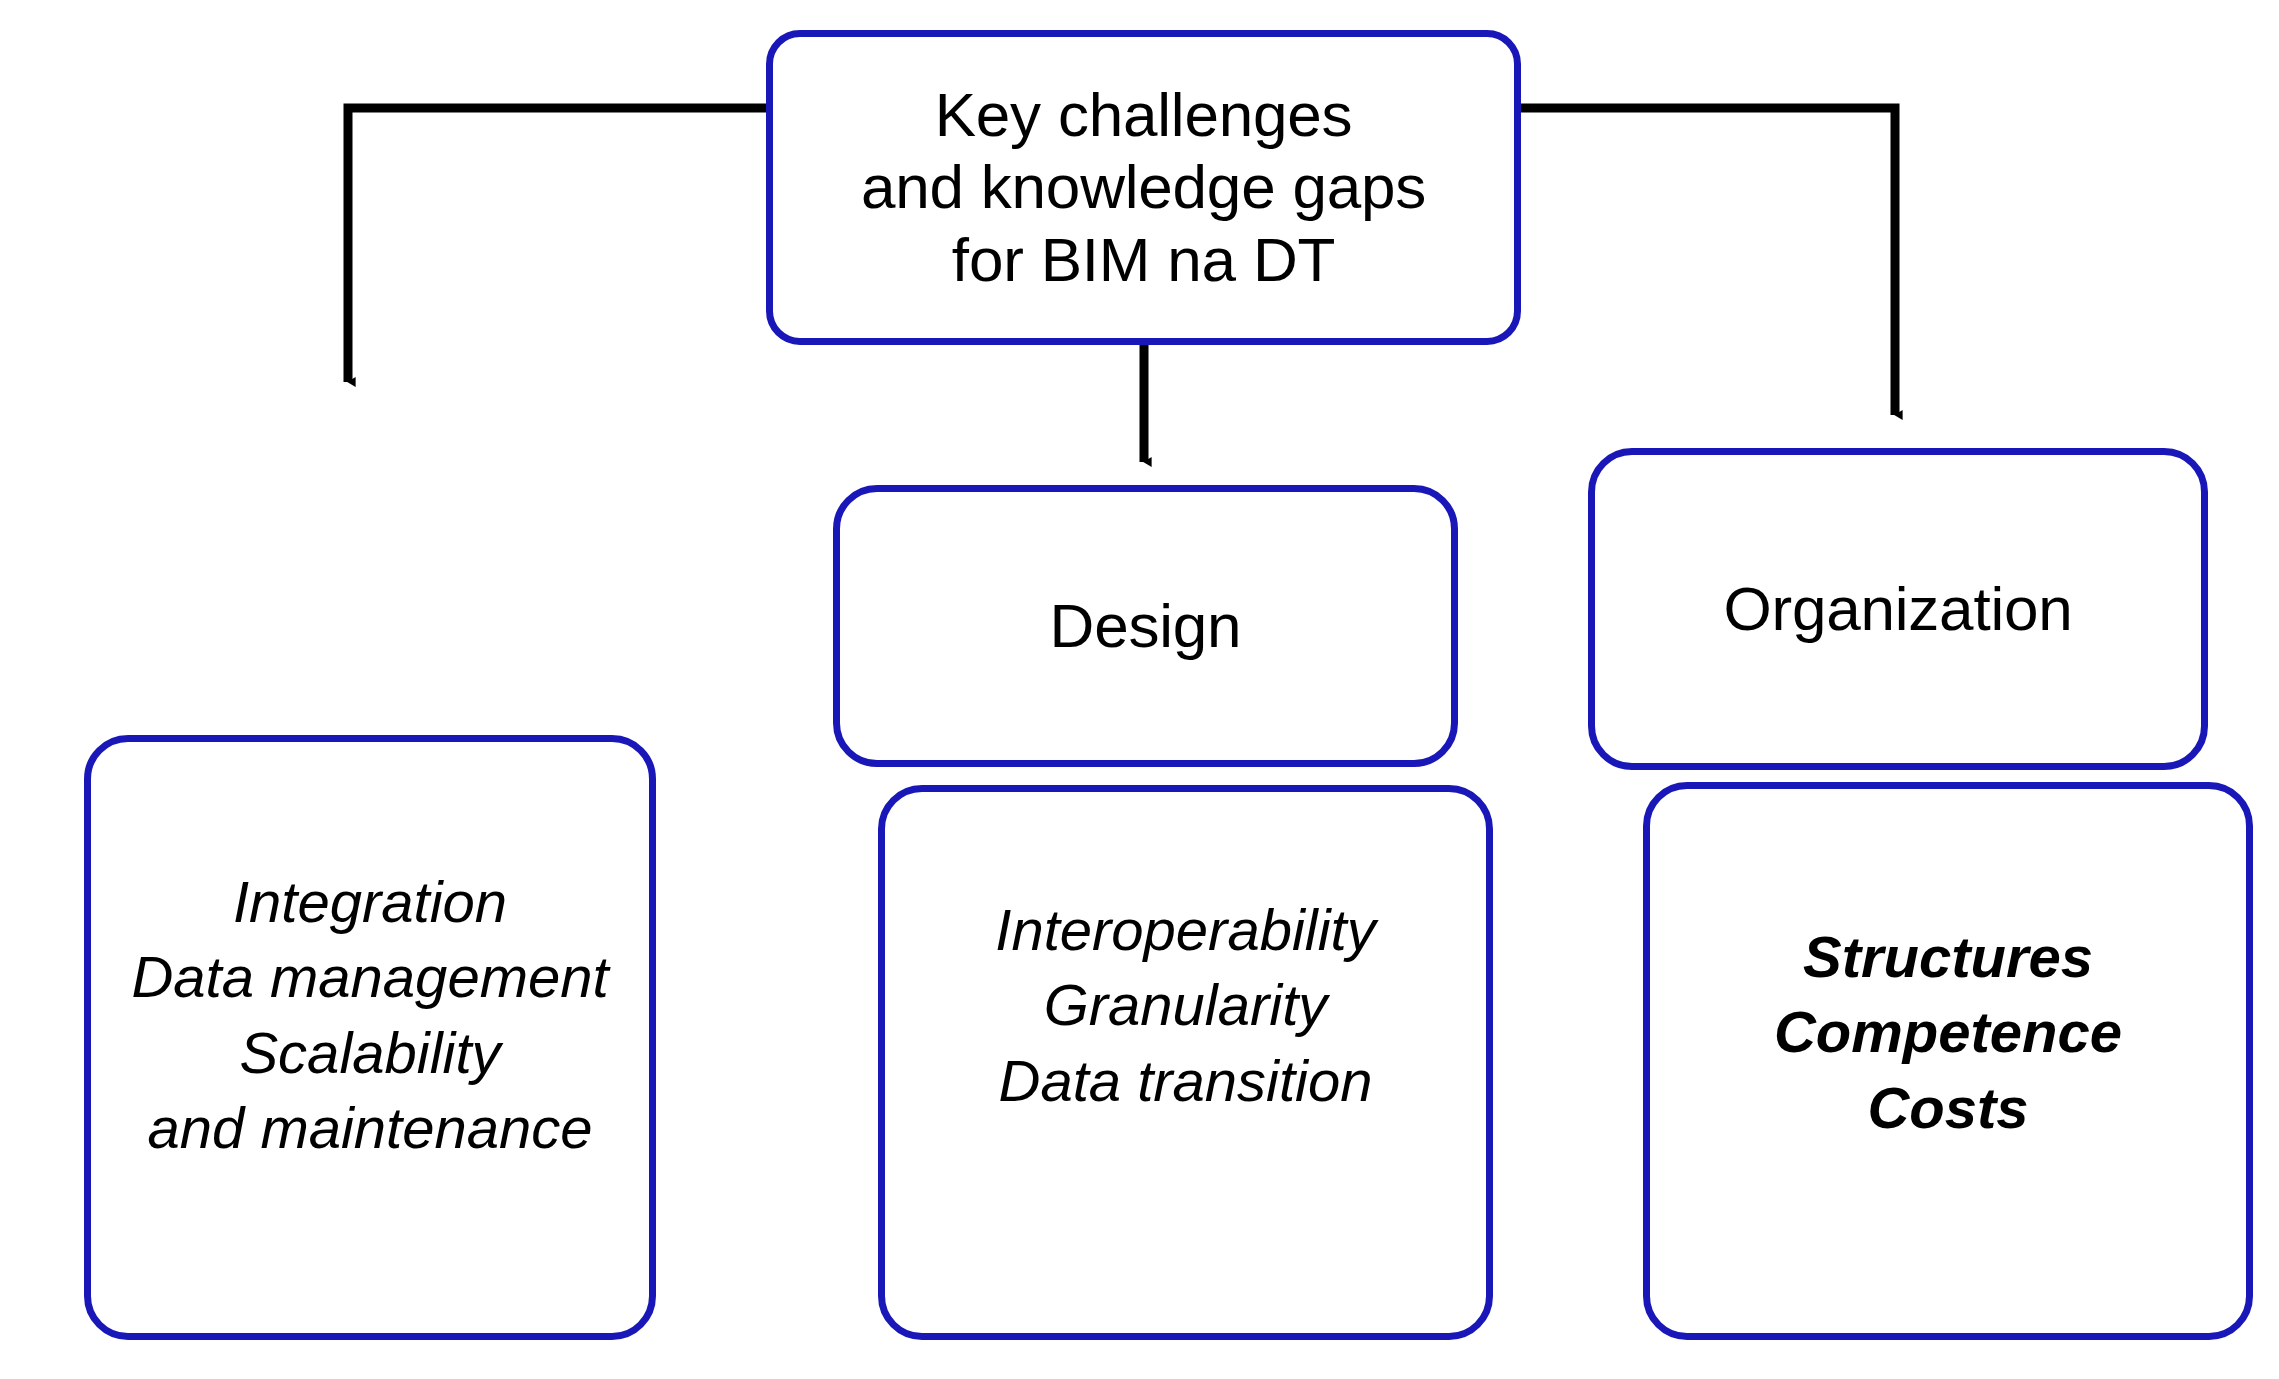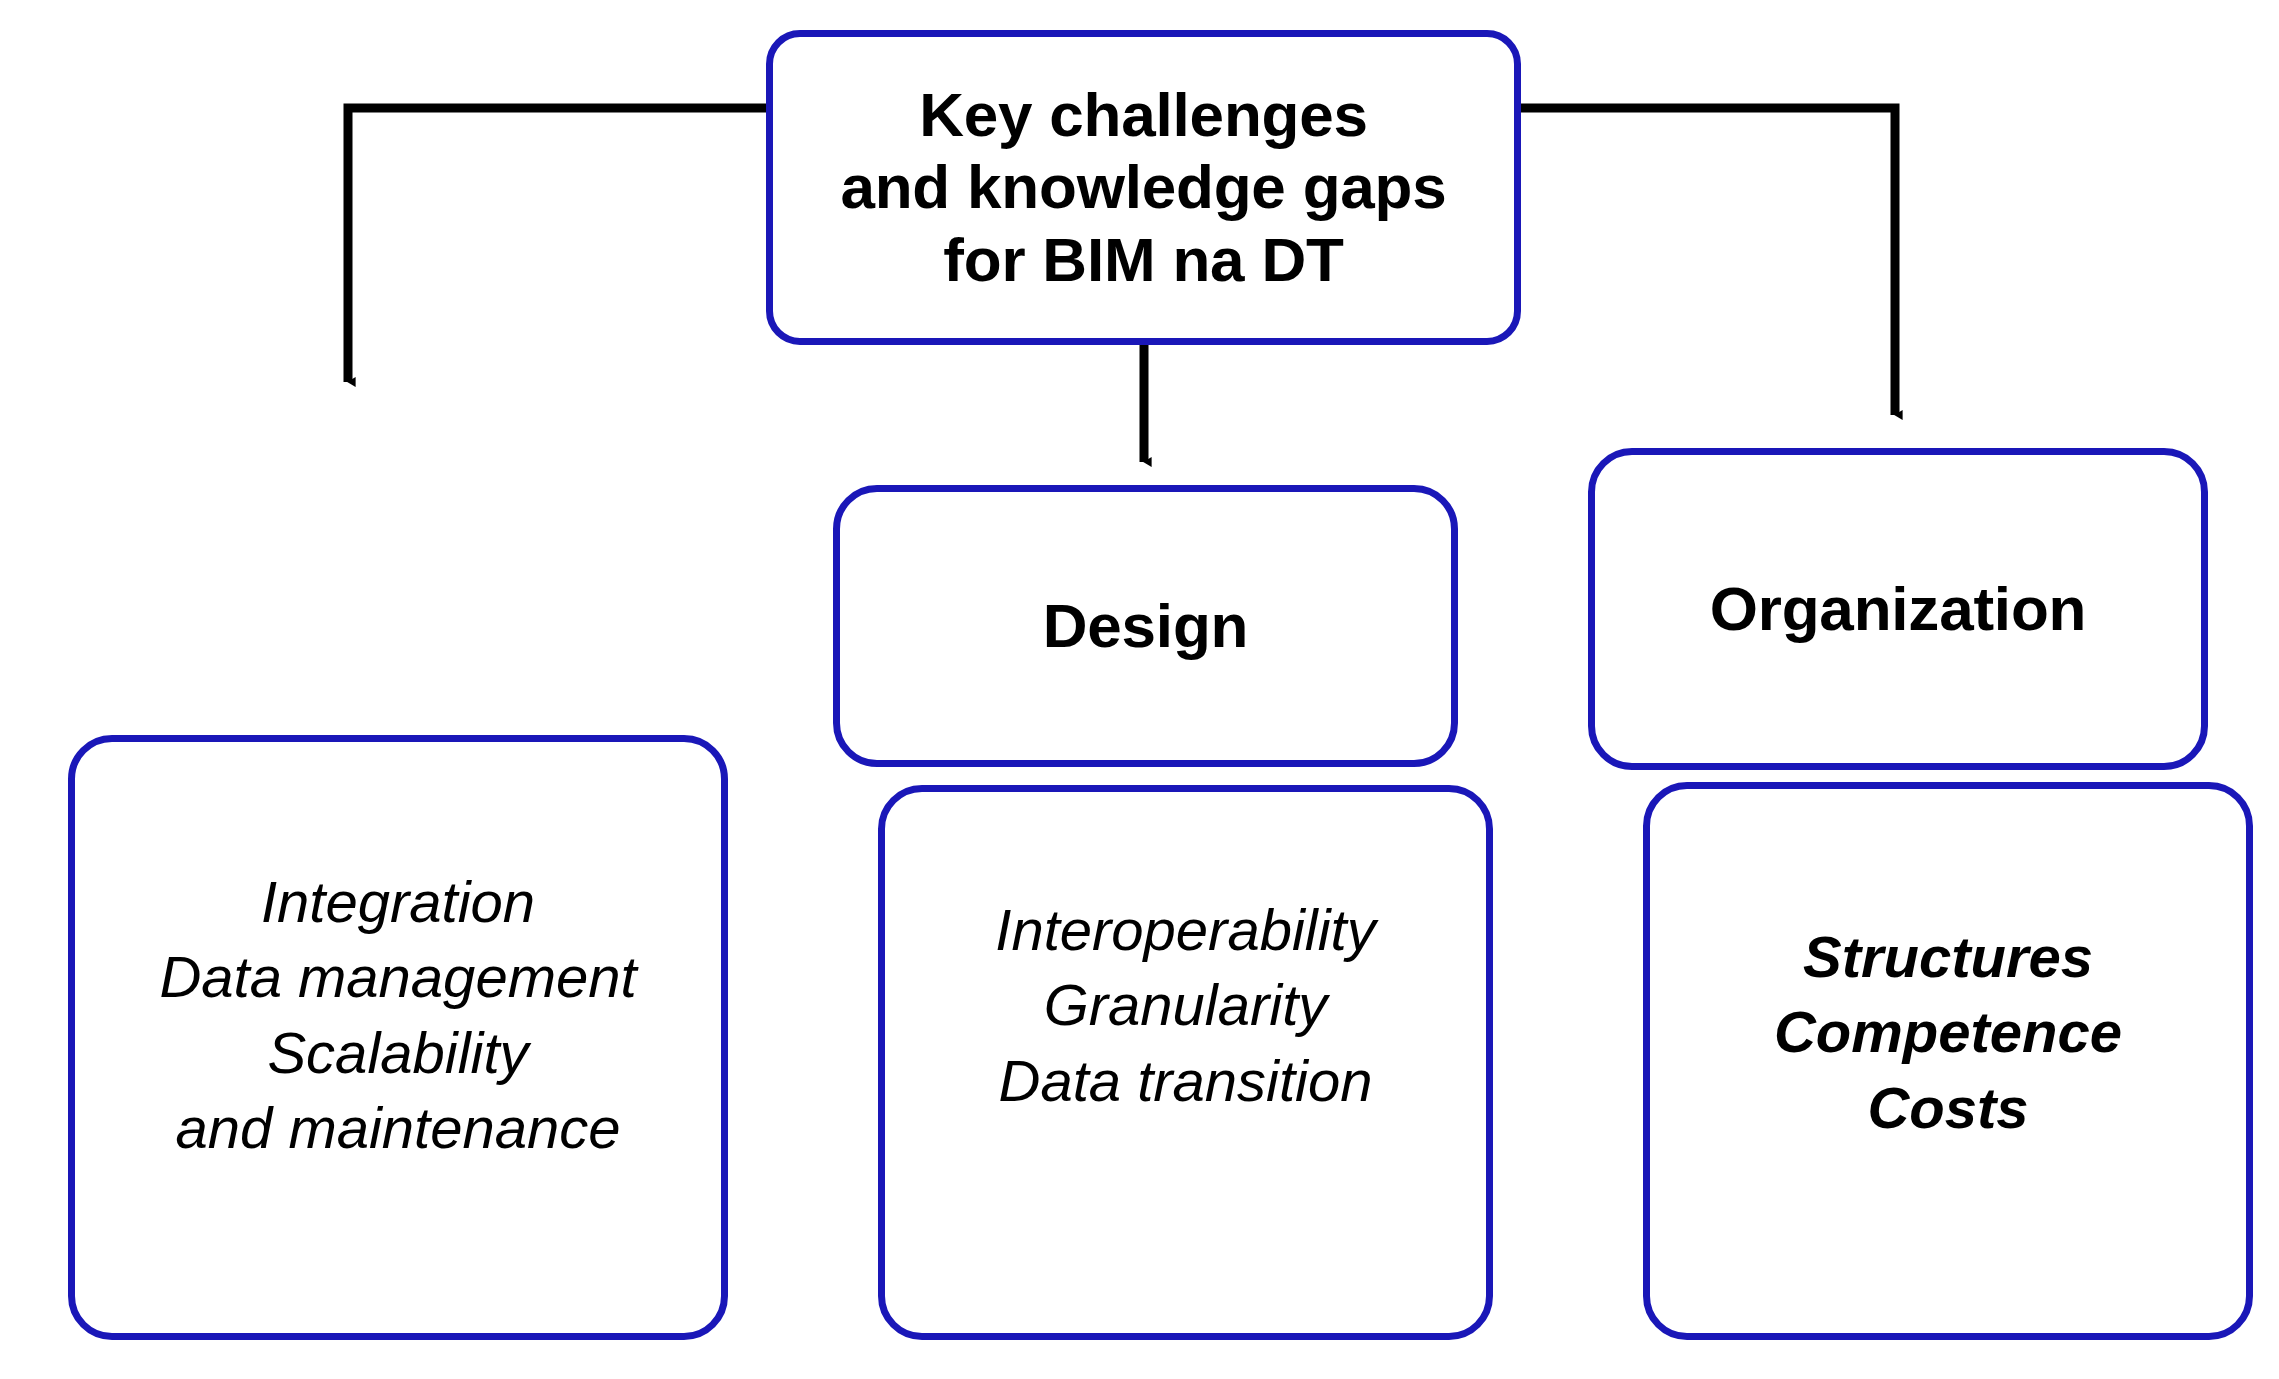--- a/index.html
+++ b/index.html
@@ -34,21 +34,21 @@
     display: flex;
     align-items: center;
     justify-content: center;
     text-align: center;
   }
   .node.root {
     border-radius: 34px;
     border-width: 7px;
   }
   .title-text {
-    font-weight: bold;
+    font-weight: normal;
     color: #000000;
     line-height: 1.17;
     letter-spacing: -0.2px;
     white-space: pre-line;
   }
   .root-title {
     font-size: 62px;
   }
   .cat-title {
     font-size: 62px;
@@ -96,21 +96,21 @@
       <path d="M 1521 108 L 1895 108 L 1895 415" fill="none" stroke="#000000" stroke-width="9" marker-end="url(#arrowdown)"></path>
     </g>
   </svg>
 
   <div class="node root layer-root" style="left:766px; top:30px; width:755px; height:315px;">
     <div class="title-text root-title">Key challenges
 and knowledge gaps
 for BIM na DT</div>
   </div>
 
-  <div class="node list-box layer-list" style="left:68px; top:735px; width:660px; height:605px;">
+  <div class="node list-box layer-list" style="left:84px; top:735px; width:572px; height:605px;">
     <div class="list-inner" style="padding-top:122px;">
       <div class="list-text">Integration
 Data management
 Scalability
 and maintenance</div>
     </div>
   </div>
 
 
   <div class="node list-box layer-list" style="left:878px; top:785px; width:615px; height:555px;">

